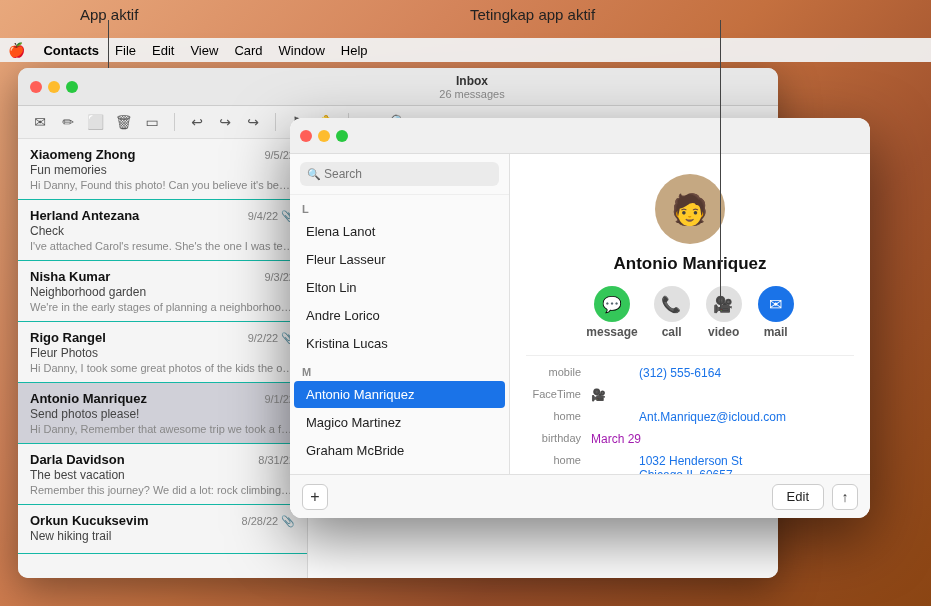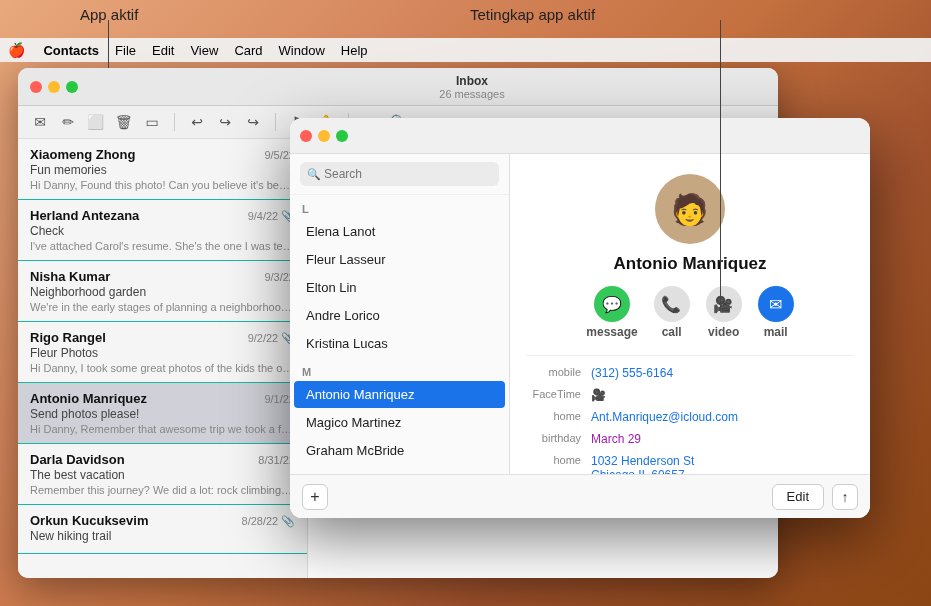--- a/index.html
+++ b/index.html
@@ -369,21 +369,21 @@
       text-align: right;
       padding-right: 10px;
       flex-shrink: 0;
       font-size: 11px;
     }
     .field-value {
       color: #1a73e8;
       flex: 1;
     }
     .field-value.dark { color: #a21caf; }
-    .field-value.blue { color: #1a73e8; }
+    .field-value.blue { color: #1a73e8; margin-left: 48px; }
     .contacts-footer {
       position: absolute;
       bottom: 0; left: 0; right: 0;
       height: 44px;
       background: #f8f8f8;
       border-top: 1px solid #e0e0e0;
       display: flex;
       align-items: center;
       justify-content: space-between;
       padding: 0 12px;

